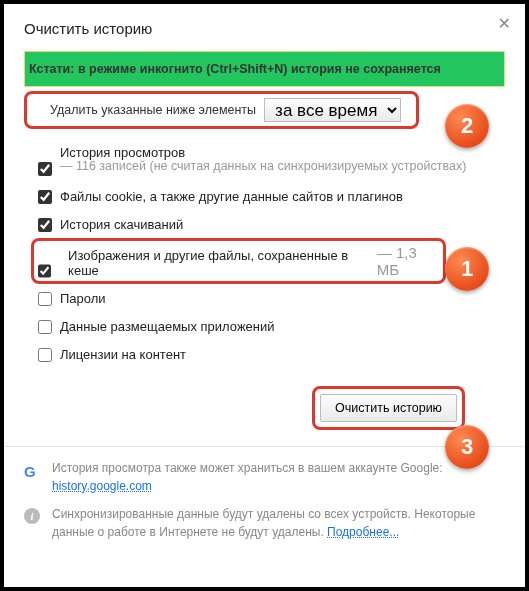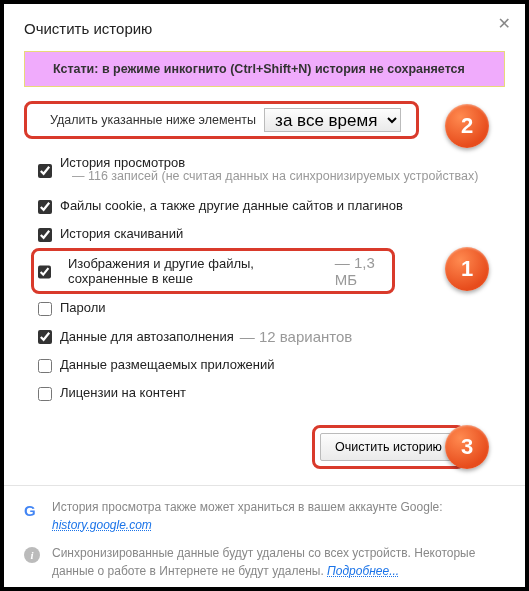--- a/index.html
+++ b/index.html
@@ -26,27 +26,27 @@
     font-size: 16px;
     color: #888;
     cursor: pointer;
   }
   .title {
     font-size: 15px;
     color: #222;
     margin-bottom: 14px;
   }
   .info-banner {
-    background: #f0abfc;
+    background: #22c55e;
     border: 1px solid #e8d97a;
-    padding: 10px 28px;
+    padding: 10px 4px;
     font-size: 12.5px;
     font-weight: bold;
     color: #333;
-    margin-bottom: 14px;
+    margin-bottom: 4px;
   }
   .range-row {
     display: flex;
     align-items: center;
     border: 3px solid #d93a2b;
     border-radius: 8px;
     padding: 4px 23px;
     margin-bottom: 10px;
     width: 395px;
   }
@@ -62,21 +62,21 @@
     font-size: 17px;
     border: 1px solid #bbb;
     background: linear-gradient(#fdfdfd,#eaeaea);
     padding: 0 6px;
   }
   .options {
     padding-left: 14px;
   }
   .opt-row {
     display: flex;
-    align-items: center;
+    align-items: flex-end;
     padding: 6px 0;
   }
   .opt-row input[type=checkbox] {
     margin: 2px 8px 0 0;
     width: 14px;
     height: 14px;
     accent-color: #333;
   }
   .opt-label { color: #222; }
   .opt-detail {
@@ -89,21 +89,21 @@
     font-size: 12.5px;
     line-height: 1.4;
     margin-left: 22px;
     margin-top: -2px;
   }
   .opt-highlighted {
     border: 3px solid #d93a2b;
     border-radius: 8px;
     padding: 3px 4px;
     margin-left: -7px;
-    width: 364px;
+    width: 415px;
     gap: 9px;
   }
   .action-row {
     display: flex;
     justify-content: flex-end;
     margin-top: 18px;
     margin-right: 40px;
   }
   .action-box {
     border: 3px solid #d93a2b;
@@ -144,21 +144,21 @@
     font-weight: bold;
     font-size: 15px;
     font-family: 'Product Sans', Arial, sans-serif;
   }
   .g-blue{color:#4285F4;}
   .info-circle {
     width:16px;height:16px;border-radius:50%;background:#bbb;color:#fff;
     display:inline-flex;align-items:center;justify-content:center;
     font-size:11px;font-style:italic;font-weight:bold;font-family:Georgia,serif;
   }
-  a.link { color:#1a73e8; text-decoration: underline dotted; font-style: italic; }
+  a.link { color:#1a73e8; text-decoration: underline dotted; }
   .badge {
     position: absolute;
     width: 44px; height: 44px;
     border-radius: 50%;
     background: radial-gradient(circle at 35% 30%, #ff8a50, #e74c1c 70%);
     box-shadow: 0 2px 4px rgba(0,0,0,0.35), inset 0 1px 2px rgba(255,255,255,0.4);
     color: #fff;
     font-size: 22px;
     font-weight: bold;
     display: flex;
@@ -186,21 +186,21 @@
       <option>за все время</option>
     </select>
   </div>
 
   <div class="options">
 
     <div class="opt-row">
       <input type="checkbox" checked="" style="">
       <div>
         <span class="opt-label">История просмотров</span>
-        <div class="opt-detail-block" style="margin-left:12px">— 116 записей (не считая данных на синхронизируемых устройствах)</div>
+        <div class="opt-detail-block" style="margin-left:0">— 116 записей (не считая данных на синхронизируемых устройствах)</div>
       </div>
     </div>
 
     <div class="opt-row">
       <input type="checkbox" checked="" style="">
       <span class="opt-label">Файлы cookie, а также другие данные сайтов и плагинов</span>
     </div>
 
     <div class="opt-row">
       <input type="checkbox" checked="" style="">
@@ -211,25 +211,20 @@
       <input type="checkbox" checked="" style="">
       <span class="opt-label">Изображения и другие файлы, сохраненные в кеше</span>
       <span class="opt-detail">— 1,3 МБ</span>
     </div>
 
     <div class="opt-row">
       <input type="checkbox" style="">
       <span class="opt-label">Пароли</span>
     </div>
 
-    <div class="opt-row">
-      <input type="checkbox" checked="" style="">
-      <span class="opt-label">Данные для автозаполнения</span>
-      <span class="opt-detail">— 12 вариантов</span>
-    </div>
 
     <div class="opt-row">
       <input type="checkbox" style="">
       <span class="opt-label">Данные размещаемых приложений</span>
     </div>
 
     <div class="opt-row">
       <input type="checkbox" style="">
       <span class="opt-label">Лицензии на контент</span>
     </div>

